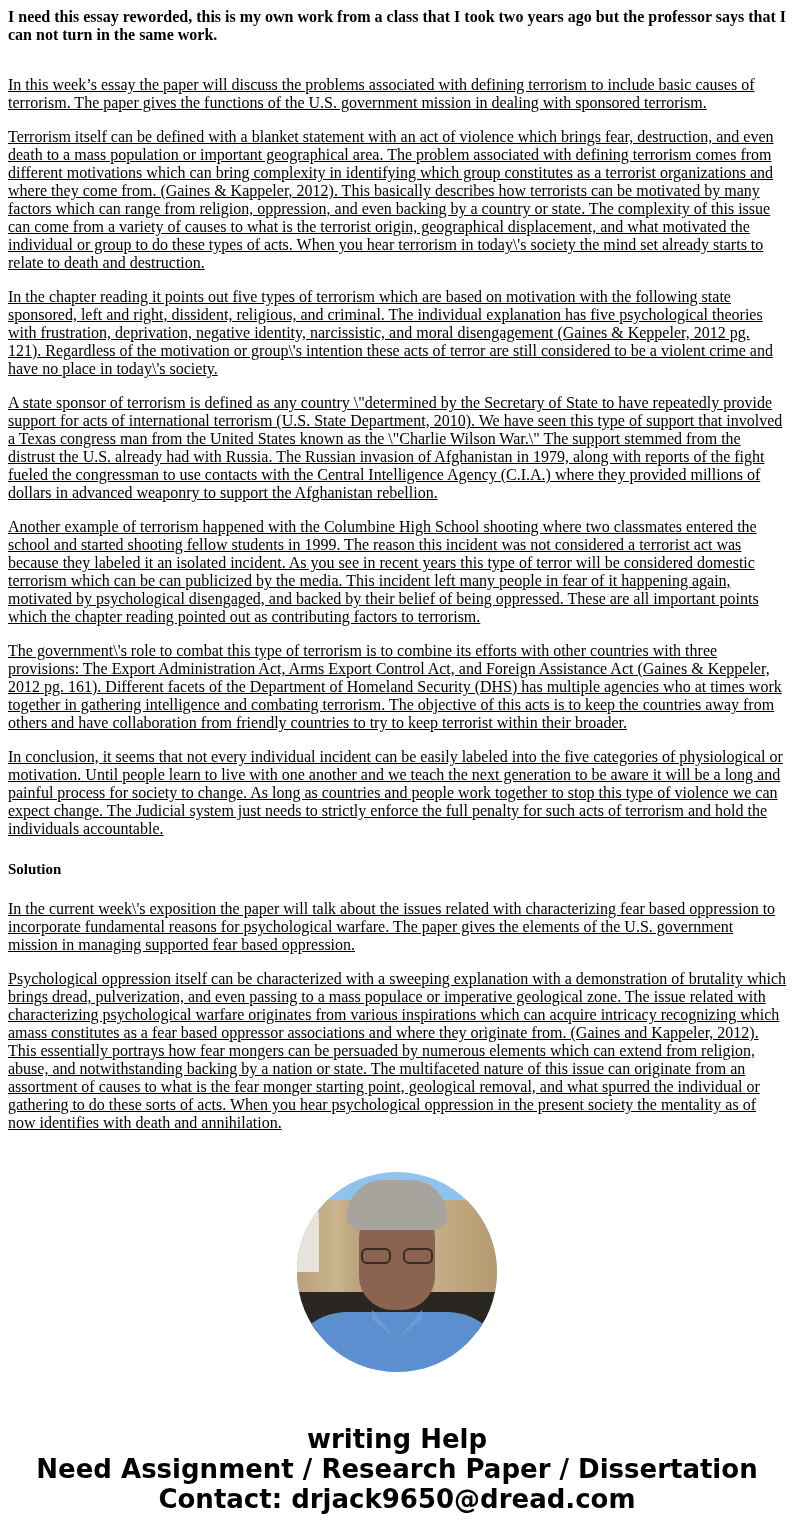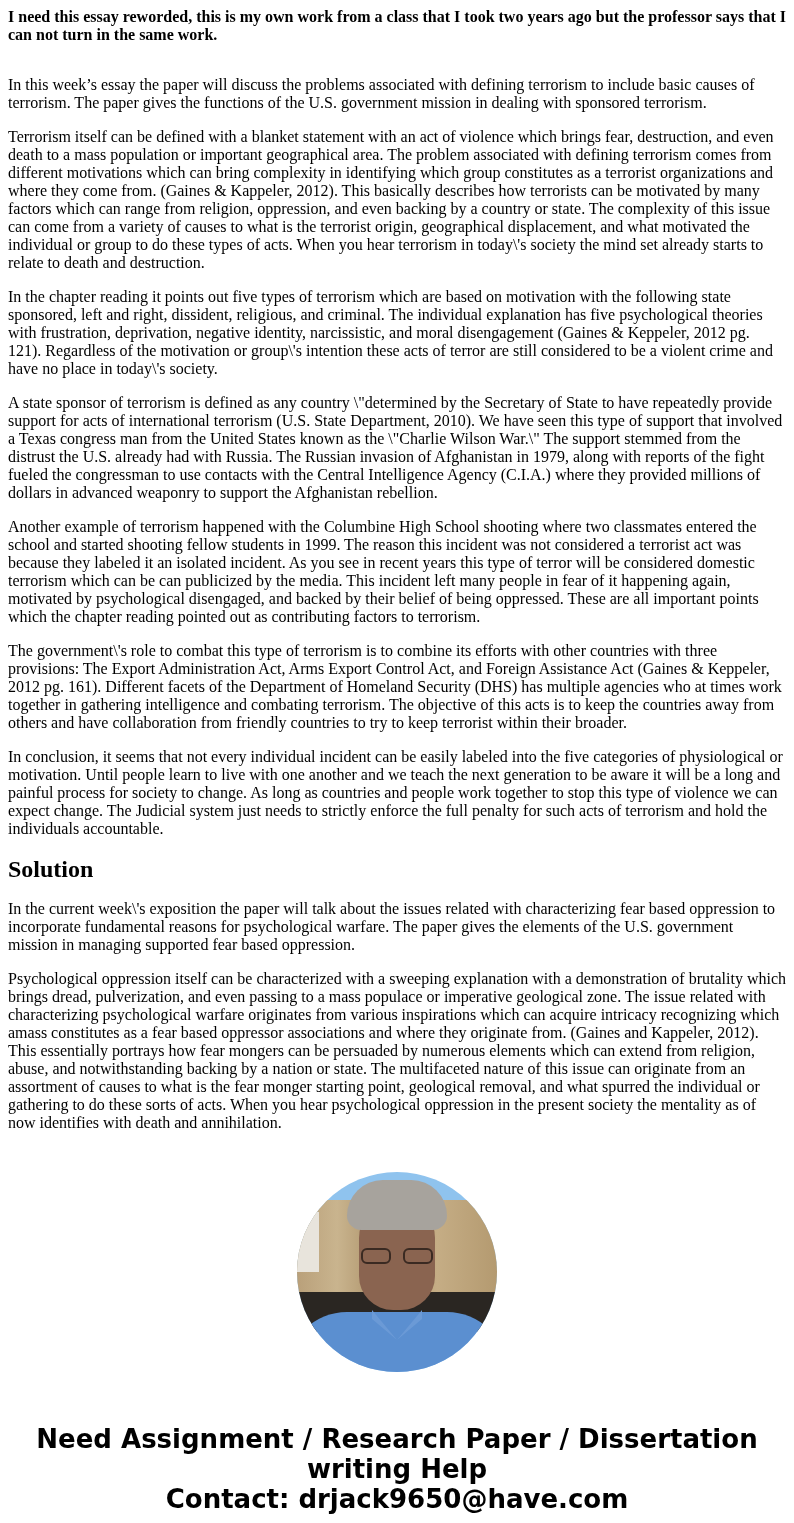--- a/index.html
+++ b/index.html
@@ -17,23 +17,24 @@
     }
     .content {
       padding: 8px 8px 0 8px;
     }
     .question {
       font-weight: bold;
       margin: 0 0 32px 0;
     }
     .para {
       margin: 0 0 16px 0;
+      text-decoration: underline;
     }
     .solution-heading {
-      font-size: 24px;
+      font-size: 15px;
       font-weight: bold;
       margin: 20px 0 20px 0;
       line-height: 22px;
     }
     .photo-wrap {
       display: flex;
       justify-content: center;
       margin-top: 40px;
     }
     .avatar {
@@ -152,16 +153,16 @@
     <div class="face"></div>
     <div class="hair"></div>
     <div class="glasses">
       <span class="l"></span>
         <span class="r"></span>
     </div>
   </div>
 </div>
 
 <div class="promo">
+  <div>writing Help</div>
   <div>Need Assignment / Research Paper / Dissertation</div>
-  <div>writing Help</div>
-  <div>Contact: drjack9650@have.com</div>
+  <div>Contact: drjack9650@dread.com</div>
 </div>
 
 </body></html>

